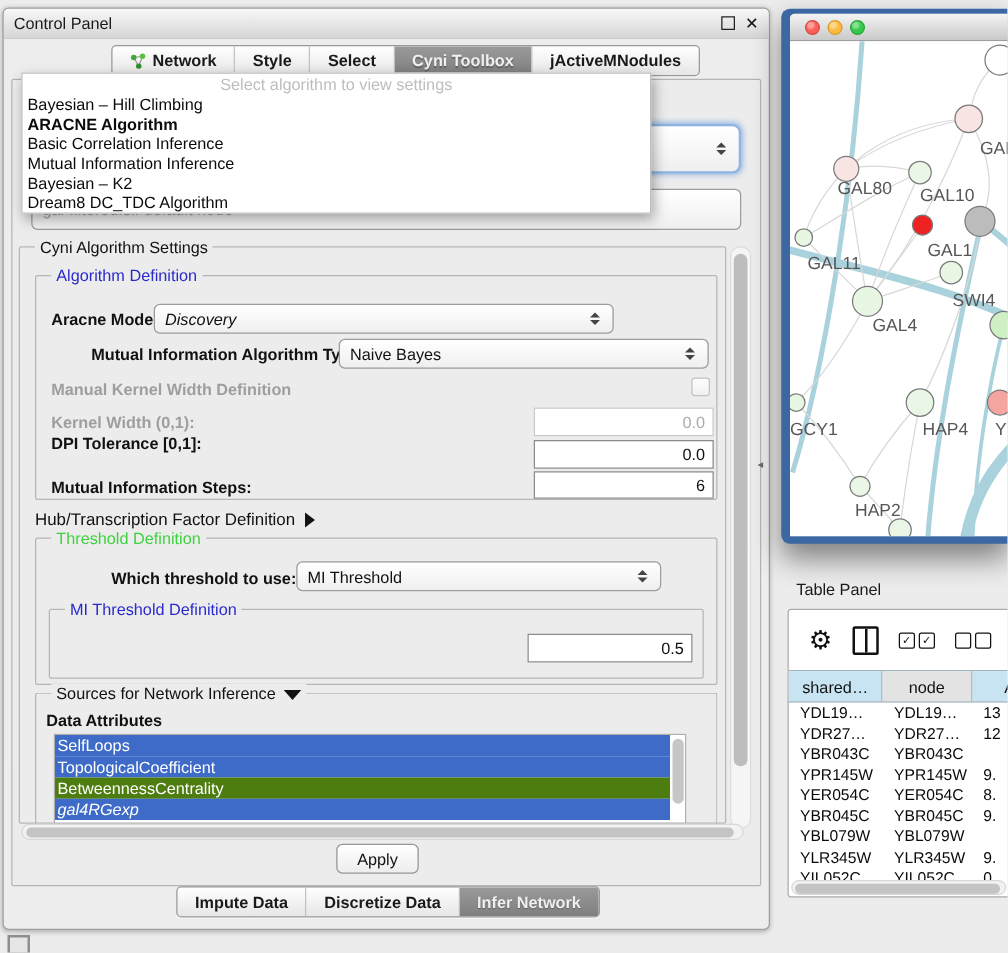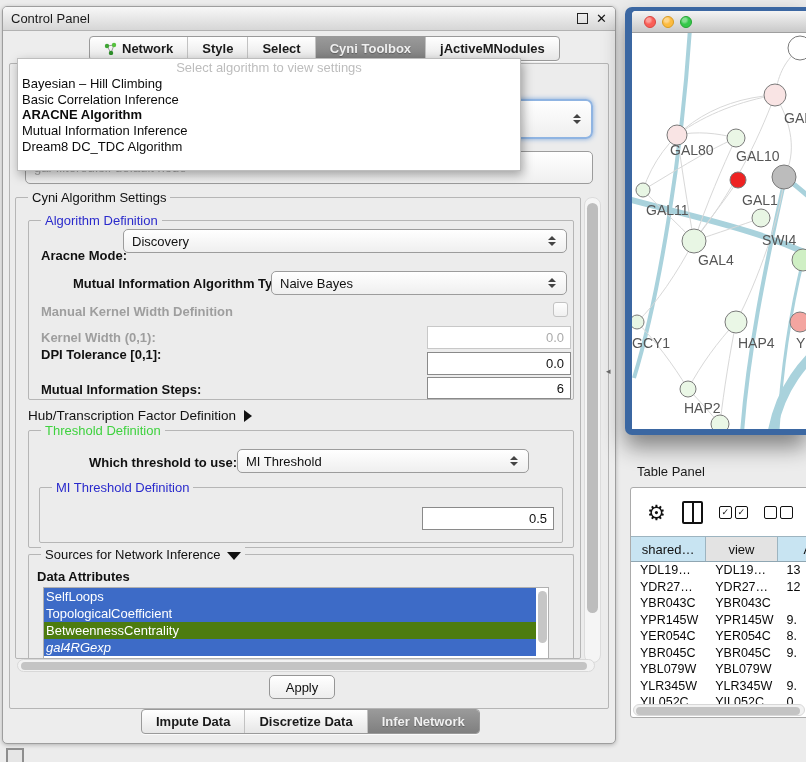--- a/index.html
+++ b/index.html
@@ -204,34 +204,35 @@
       </span>
   </div>
   <div class="combo" id="ghost-combo-bottom">
     <span>gal-filtered.sif default node</span>
   </div>
 
   <div id="algo-popup">
     <div class="ph">Select algorithm to view settings</div>
     <div id="algo-items">
         <div class="item">Bayesian – Hill Climbing</div>
+        <div class="item bold">ARACNE Algorithm</div>
         <div class="item">Basic Correlation Inference</div>
-        <div class="item bold">ARACNE Algorithm</div>
         <div class="item">Mutual Information Inference</div>
+        <div class="item">Bayesian – K2</div>
         <div class="item">Dream8 DC_TDC Algorithm</div>
       </div>
   </div>
 
   <div class="grpbox" id="settings-box" style="left:12px;top:190px;width:566px;height:462px;">
     <span class="grptitle">Cyni Algorithm Settings</span>
 
     <div class="grpbox" style="left:12px;top:22px;width:546px;height:180px;">
       <span class="grptitle blue">Algorithm Definition</span>
       <span class="lbl" style="left:12px;top:27px;">Aracne Mode:</span>
-      <div class="combo" style="left:94px;top:8px;width:444px;height:24px;">
+      <div class="combo" style="left:94px;top:22px;width:368px;height:24px;font-style:italic;">
         <span>Discovery</span>
         <span class="spin">
             <i class="up"></i>
             <i class="dn"></i>
           </span>
       </div>
       <span class="lbl" style="left:12px;top:55px;padding-left:32px;">Mutual Information Algorithm Type:</span>
       <div class="combo" style="left:242px;top:50px;width:296px;height:24px;">
         <span>Naive Bayes</span>
         <span class="spin">
@@ -401,21 +402,21 @@
       </span>
       <span class="ti">
         <span class="boxpair">
           <b></b>
           <b></b>
         </span>
       </span>
     </div>
   <div id="table-head">
       <div class="hc" style="width: 76px; background: rgb(200, 228, 242);">shared…</div>
-      <div class="hc" style="width: 72px; background: rgb(227, 227, 227);">view</div>
+      <div class="hc" style="width: 72px; background: rgb(227, 227, 227);">node</div>
       <div class="hc" style="width: 62px; background: rgb(200, 228, 242);">A</div>
     </div>
   <div id="table-rows">
       <div class="trow">
         <div class="tc" style="width: 76px;">YDL19…</div>
         <div class="tc" style="width: 72px;">YDL19…</div>
         <div class="tc" style="width: 62px;">13</div>
       </div>
       <div class="trow">
         <div class="tc" style="width: 76px;">YDR27…</div>

